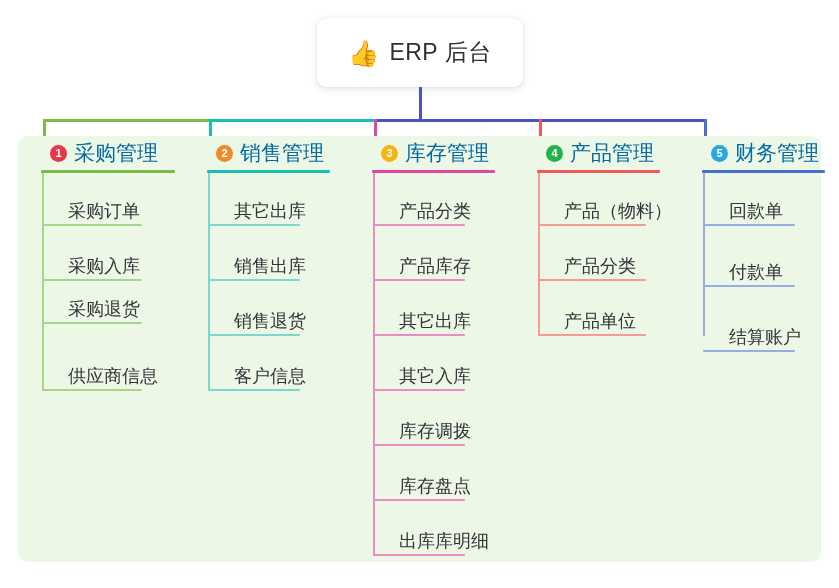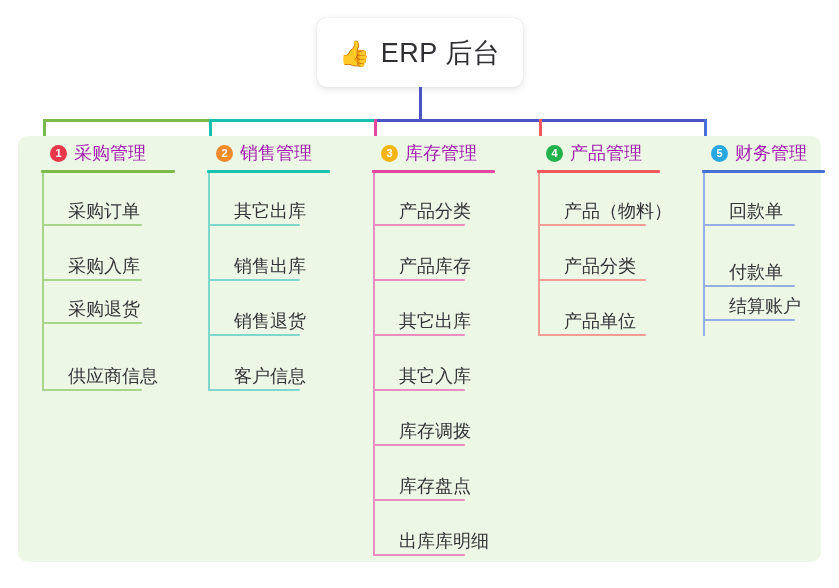--- a/index.html
+++ b/index.html
@@ -36,21 +36,21 @@
     gap: 10px;
     box-sizing: border-box;
   }
   .root-emoji {
     font-size: 25px;
     line-height: 1;
     display: inline-block;
     transform: translateY(1px);
   }
   .root-title {
-    font-size: 27px;
+    font-size: 23px;
     color: #2f2f33;
     letter-spacing: 0.5px;
     white-space: nowrap;
   }
 
   
   .conn {
     position: absolute;
   }
 
@@ -84,22 +84,22 @@
     height: 17px;
     border-radius: 50%;
     color: #ffffff;
     font-size: 11px;
     line-height: 17px;
     text-align: center;
     font-weight: bold;
     flex: none;
   }
   .col-title {
-    font-size: 18px;
-    color: #a21caf;
+    font-size: 21px;
+    color: #0369a1;
     white-space: nowrap;
   }
   .header-rule {
     position: absolute;
     left: 11px;
     top: 34px;
     height: 3px;
     border-radius: 1px;
   }
 
@@ -271,20 +271,20 @@
         <div class="header-rule" style="width: 123px; background: rgb(74, 111, 212);"></div>
         <div class="spine" style="height: 163px; background: rgb(151, 174, 228);"></div>
         <div class="leaf" style="top: 47px; width: 92px;">
           <span class="leaf-label">回款单</span>
           <div class="leaf-rule" style="width: 92px; background: rgb(151, 174, 228);"></div>
         </div>
         <div class="leaf" style="top: 108px; width: 92px;">
           <span class="leaf-label">付款单</span>
           <div class="leaf-rule" style="width: 92px; background: rgb(151, 174, 228);"></div>
         </div>
-        <div class="leaf" style="top: 142px; width: 92px; font-family: Liberation Serif, serif;">
+        <div class="leaf" style="top: 173px; width: 92px; font-family: Liberation Serif, serif;">
           <span class="leaf-label">结算账户</span>
           <div class="leaf-rule" style="width: 92px; background: rgb(151, 174, 228);"></div>
         </div>
       </div>
     </div>
 
 </div>
 
 </body></html>

